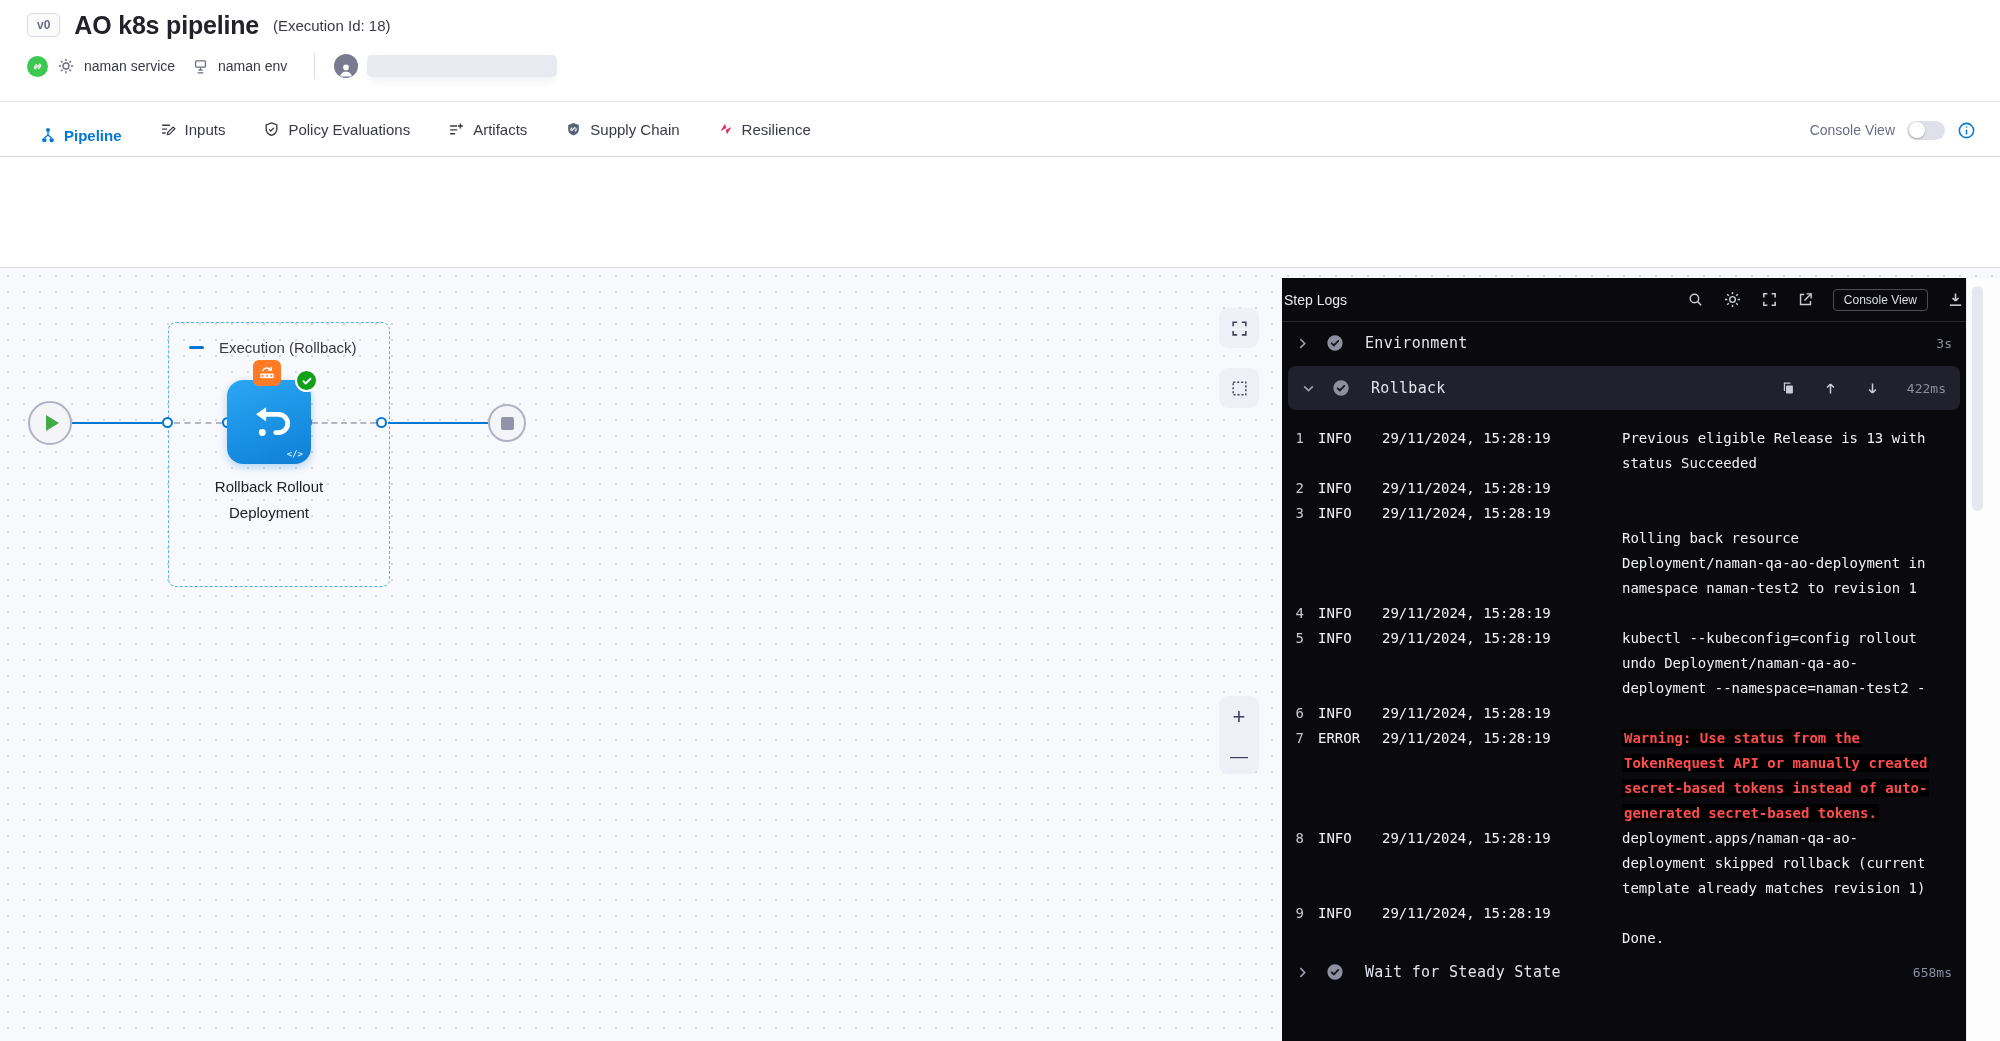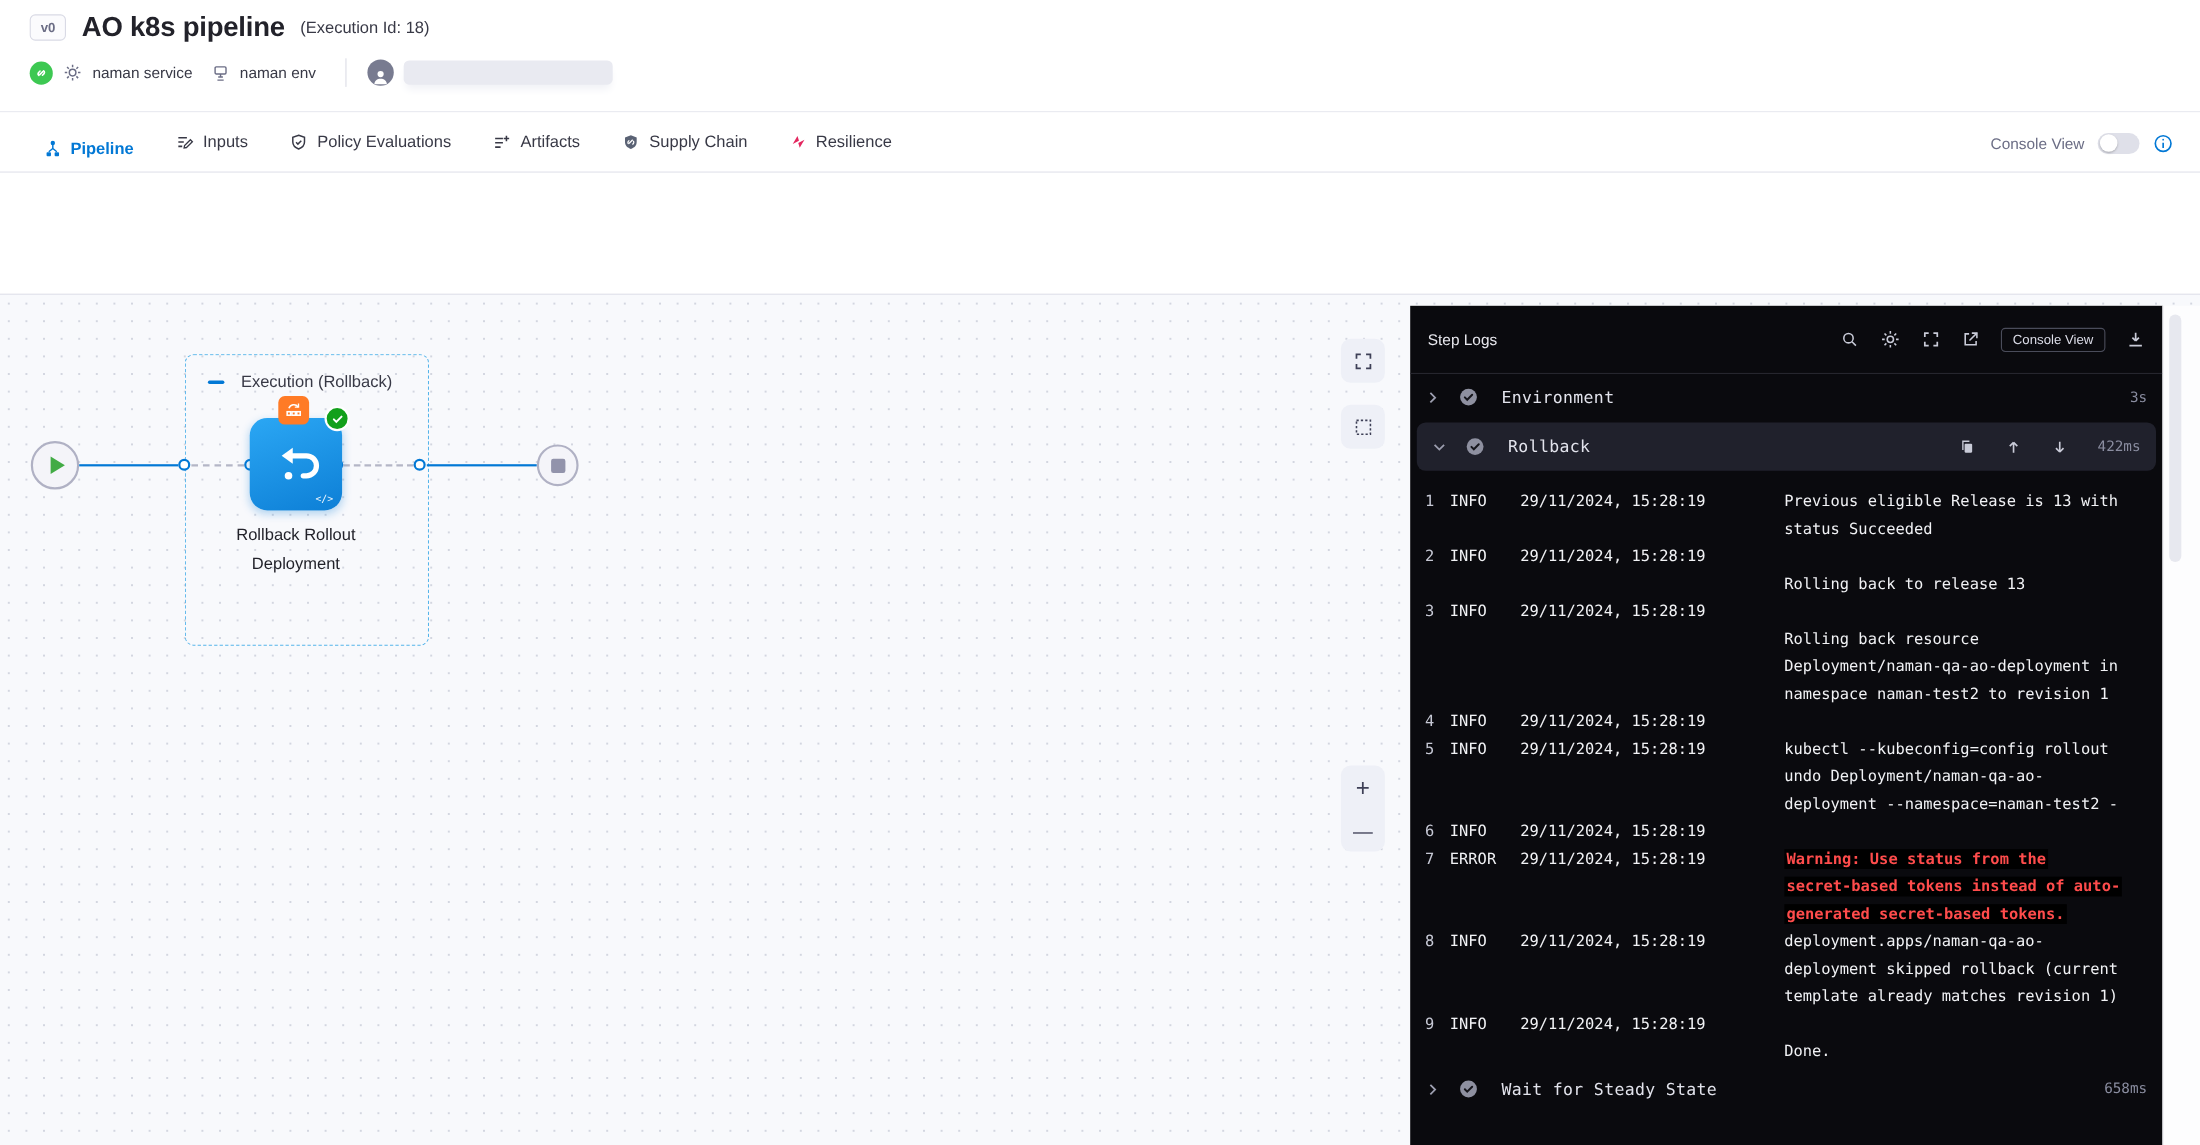--- a/index.html
+++ b/index.html
@@ -71,21 +71,21 @@
   .node-label { position:absolute; left:169px; top:474px; width:200px; text-align:center; font-size:15px; color:#22222a; line-height:26px; }
 
   .cv-btn { position:absolute; width:40px; height:40px; background:#eef0f7; border-radius:9px; display:flex; align-items:center; justify-content:center; color:#3e4057; cursor:pointer; }
   .zoom-group { position:absolute; left:1219px; top:428px; width:40px; height:78px; background:#eef0f7; border-radius:9px;
                 display:flex; flex-direction:column; align-items:center; justify-content:space-around; }
   .zoom-group span { font-size:22px; color:#3e4057; line-height:1; cursor:pointer; }
 
   
   .logpanel { position:absolute; left:1282px; top:278px; width:684px; height:763px; background:#0a0a0e; overflow:hidden;
               font-family:"DejaVu Sans Mono", monospace; }
-  .lp-header { height:62px; display:flex; align-items:center; padding:0 16px; border-bottom:1px solid #26262e; }
+  .lp-header { height:44px; display:flex; align-items:center; padding:0 2px; border-bottom:1px solid #26262e; }
   .lp-title { font-size:14px; color:#e8e8ee; font-family:"Liberation Sans", sans-serif; }
   .lp-actions { margin-left:auto; display:flex; align-items:center; gap:19px; color:#c9cbd8; }
   .lp-actions .ic { display:flex; cursor:pointer; }
   .cv-btn2 { border:1px solid #4a4c5a; border-radius:4px; padding:3px 10px; font-size:12px; color:#dcdde8;
              font-family:"Liberation Sans", sans-serif; cursor:pointer; }
   .step-row { height:42px; display:flex; align-items:center; padding:0 14px; gap:17px; cursor:pointer; }
   .step-row .lbl { font-size:15px; color:#e2e3ec; margin-left:4px; letter-spacing:.3px; }
   .step-row .dur { margin-left:auto; font-size:13px; color:#8a8da0; }
   .step-row.selected { background:#20212c; border-radius:8px; margin:2px 6px; height:44px; }
   .row-icons { margin-left:auto; display:flex; gap:27px; color:#c9cbd8; }
@@ -405,31 +405,31 @@
             </svg>
         </span>
         <span class="dur2">422ms</span>
       </span>
     </div>
 
     <div class="log-body">
         <div class="log-line"><span class="ln">1</span><span class="lv">INFO</span><span class="ts">29/11/2024, 15:28:19</span><span class="msg"><span>Previous eligible Release is 13 with</span></span></div>
         <div class="log-line"><span class="ln"></span><span class="lv"></span><span class="ts"></span><span class="msg"><span>status Succeeded</span></span></div>
         <div class="log-line"><span class="ln">2</span><span class="lv">INFO</span><span class="ts">29/11/2024, 15:28:19</span><span class="msg"></span></div>
-        <div class="log-line"><span class="ln"></span><span class="lv"></span><span class="ts"></span><span class="msg"><span>Rolling back to release 13</span></span></div>
         <div class="log-line"><span class="ln">3</span><span class="lv">INFO</span><span class="ts">29/11/2024, 15:28:19</span><span class="msg"></span></div>
         <div class="log-line"><span class="ln"></span><span class="lv"></span><span class="ts"></span><span class="msg"><span>Rolling back resource</span></span></div>
         <div class="log-line"><span class="ln"></span><span class="lv"></span><span class="ts"></span><span class="msg"><span>Deployment/naman-qa-ao-deployment in</span></span></div>
         <div class="log-line"><span class="ln"></span><span class="lv"></span><span class="ts"></span><span class="msg"><span>namespace naman-test2 to revision 1</span></span></div>
         <div class="log-line"><span class="ln">4</span><span class="lv">INFO</span><span class="ts">29/11/2024, 15:28:19</span><span class="msg"></span></div>
         <div class="log-line"><span class="ln">5</span><span class="lv">INFO</span><span class="ts">29/11/2024, 15:28:19</span><span class="msg"><span>kubectl --kubeconfig=config rollout</span></span></div>
         <div class="log-line"><span class="ln"></span><span class="lv"></span><span class="ts"></span><span class="msg"><span>undo Deployment/naman-qa-ao-</span></span></div>
         <div class="log-line"><span class="ln"></span><span class="lv"></span><span class="ts"></span><span class="msg"><span>deployment --namespace=naman-test2 -</span></span></div>
         <div class="log-line"><span class="ln">6</span><span class="lv">INFO</span><span class="ts">29/11/2024, 15:28:19</span><span class="msg"></span></div>
         <div class="log-line"><span class="ln">7</span><span class="lv">ERROR</span><span class="ts">29/11/2024, 15:28:19</span><span class="msg"><span class="err">Warning: Use status from the</span></span></div>
+        <div class="log-line"><span class="ln"></span><span class="lv"></span><span class="ts"></span><span class="msg"><span class="err">TokenRequest API or manually created</span></span></div>
         <div class="log-line"><span class="ln"></span><span class="lv"></span><span class="ts"></span><span class="msg"><span class="err">secret-based tokens instead of auto-</span></span></div>
         <div class="log-line"><span class="ln"></span><span class="lv"></span><span class="ts"></span><span class="msg"><span class="err">generated secret-based tokens.</span></span></div>
         <div class="log-line"><span class="ln">8</span><span class="lv">INFO</span><span class="ts">29/11/2024, 15:28:19</span><span class="msg"><span>deployment.apps/naman-qa-ao-</span></span></div>
         <div class="log-line"><span class="ln"></span><span class="lv"></span><span class="ts"></span><span class="msg"><span>deployment skipped rollback (current</span></span></div>
         <div class="log-line"><span class="ln"></span><span class="lv"></span><span class="ts"></span><span class="msg"><span>template already matches revision 1)</span></span></div>
         <div class="log-line"><span class="ln">9</span><span class="lv">INFO</span><span class="ts">29/11/2024, 15:28:19</span><span class="msg"></span></div>
         <div class="log-line"><span class="ln"></span><span class="lv"></span><span class="ts"></span><span class="msg"><span>Done.</span></span></div>
       </div>
 
     <div class="step-row">

